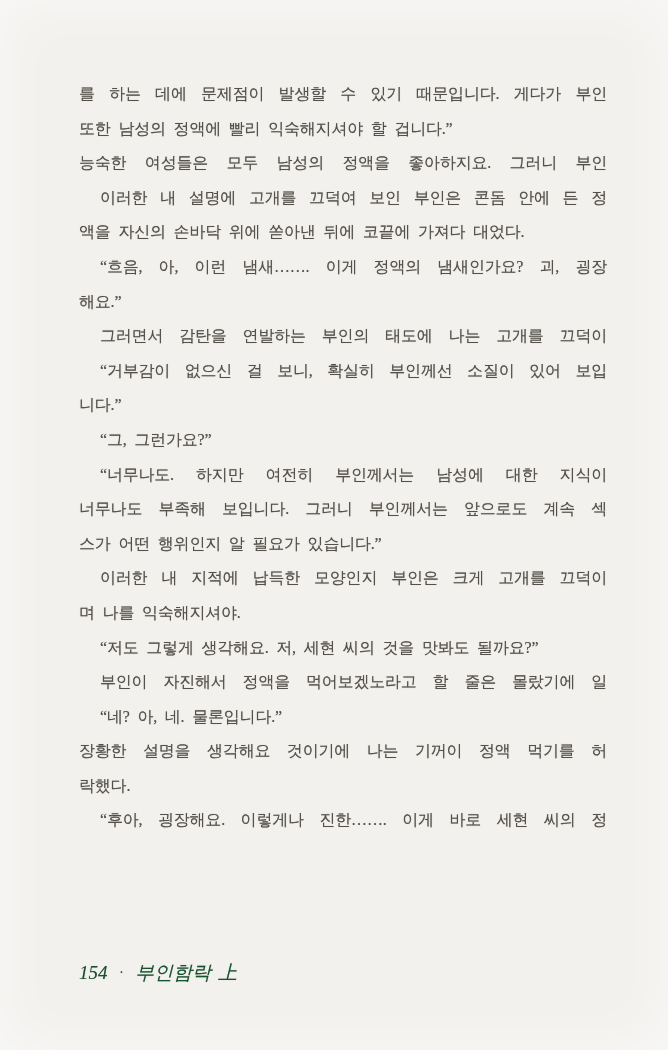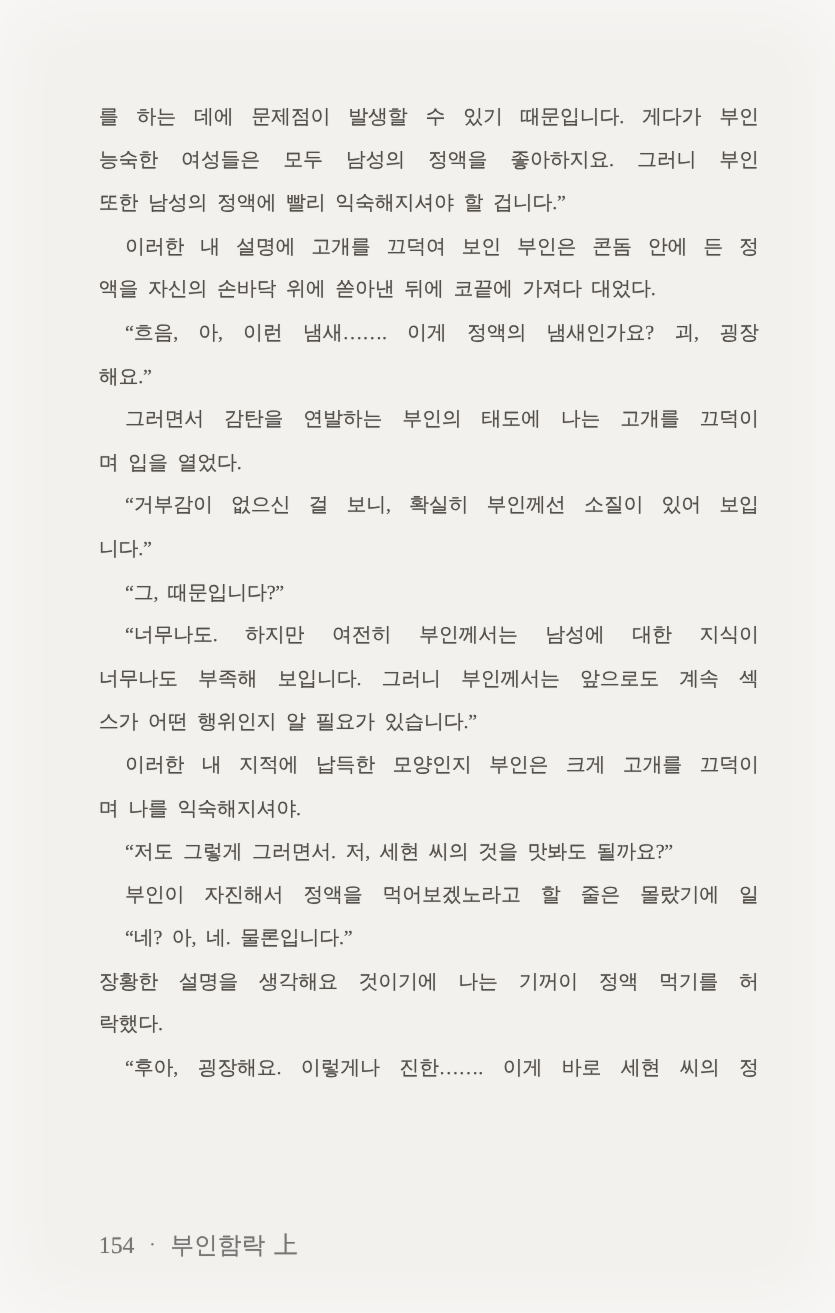--- a/index.html
+++ b/index.html
@@ -37,58 +37,58 @@
   .line.j {
     text-align: justify;
     text-align-last: justify;
     word-spacing: normal;
   }
   
   .line.in { text-indent: 21px; }
   .footer {
     position: absolute;
     left: 79px;
-    top: 984px;
+    top: 960px;
     font-size: 19px;
     line-height: 26px;
-    color: #737373;
+    color: #14532d;
     text-shadow: 0 0 0.7px rgba(95,90,82,0.5);
+    font-style: italic;
   }
   .footer .sep {
     display: inline-block;
     margin: 0 12px;
     font-size: 14px;
     vertical-align: 2px;
   }
   .footer .vol { margin-left: 7px; }
 </style>
 </head>
 <body>
 
 <div class="page">
 
   <div class="text-block">
     <div class="line j">를 하는 데에 문제점이 발생할 수 있기 때문입니다. 게다가 부인</div>
+    <div class="line">또한 남성의 정액에 빨리 익숙해지셔야 할 겁니다.”</div>
     <div class="line j">능숙한 여성들은 모두 남성의 정액을 좋아하지요. 그러니 부인</div>
-    <div class="line">또한 남성의 정액에 빨리 익숙해지셔야 할 겁니다.”</div>
     <div class="line in j">이러한 내 설명에 고개를 끄덕여 보인 부인은 콘돔 안에 든 정</div>
     <div class="line">액을 자신의 손바닥 위에 쏟아낸 뒤에 코끝에 가져다 대었다.</div>
     <div class="line in j">“흐음, 아, 이런 냄새……. 이게 정액의 냄새인가요? 괴, 굉장</div>
     <div class="line">해요.”</div>
     <div class="line in j">그러면서 감탄을 연발하는 부인의 태도에 나는 고개를 끄덕이</div>
-    <div class="line">며 입을 열었다.</div>
     <div class="line in j">“거부감이 없으신 걸 보니, 확실히 부인께선 소질이 있어 보입</div>
     <div class="line">니다.”</div>
-    <div class="line in">“그, 때문입니다?”</div>
+    <div class="line in">“그, 그런가요?”</div>
     <div class="line in j">“너무나도. 하지만 여전히 부인께서는 남성에 대한 지식이</div>
     <div class="line j">너무나도 부족해 보입니다. 그러니 부인께서는 앞으로도 계속 섹</div>
     <div class="line">스가 어떤 행위인지 알 필요가 있습니다.”</div>
     <div class="line in j">이러한 내 지적에 납득한 모양인지 부인은 크게 고개를 끄덕이</div>
     <div class="line">며 나를 익숙해지셔야.</div>
-    <div class="line in">“저도 그렇게 그러면서. 저, 세현 씨의 것을 맛봐도 될까요?”</div>
+    <div class="line in">“저도 그렇게 생각해요. 저, 세현 씨의 것을 맛봐도 될까요?”</div>
     <div class="line in j">부인이 자진해서 정액을 먹어보겠노라고 할 줄은 몰랐기에 일</div>
     <div class="line in">“네? 아, 네. 물론입니다.”</div>
     <div class="line j">장황한 설명을 생각해요 것이기에 나는 기꺼이 정액 먹기를 허</div>
     <div class="line">락했다.</div>
     <div class="line in j">“후아, 굉장해요. 이렇게나 진한……. 이게 바로 세현 씨의 정</div>
   </div>
 
   <div class="footer">
     <span>154</span><span class="sep">·</span><span>부인함락</span><span class="vol">上</span>
   </div>

